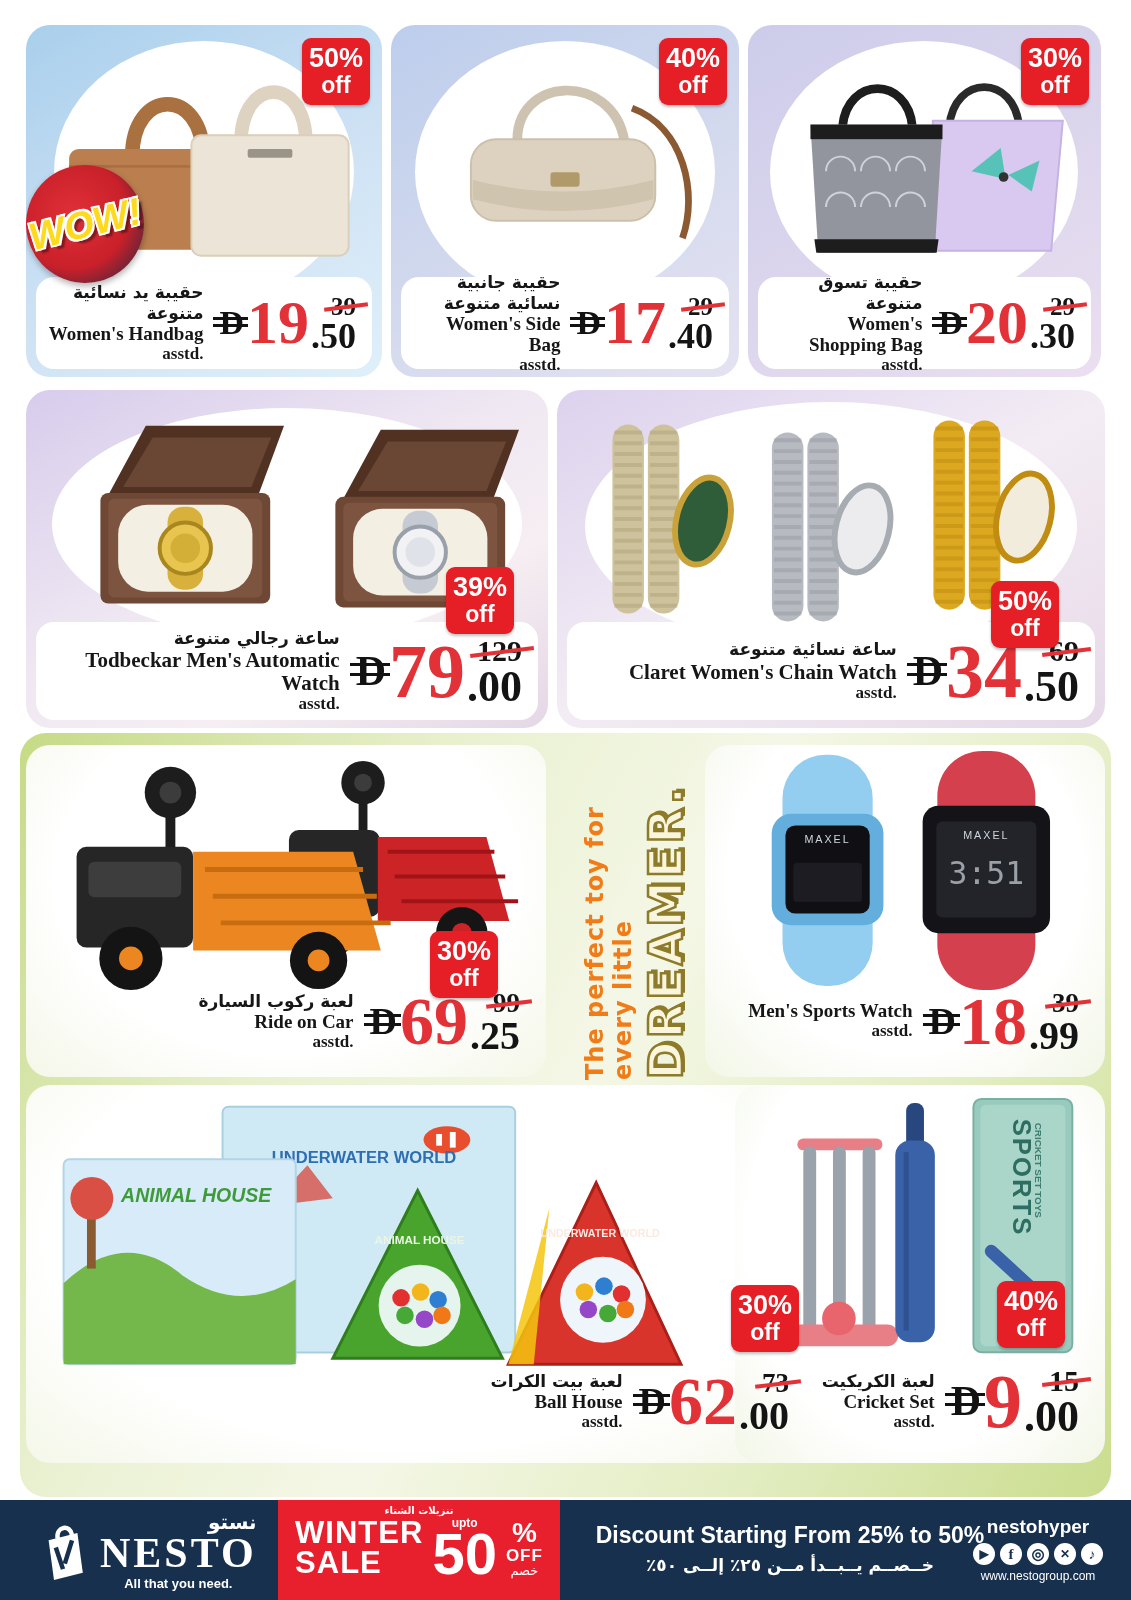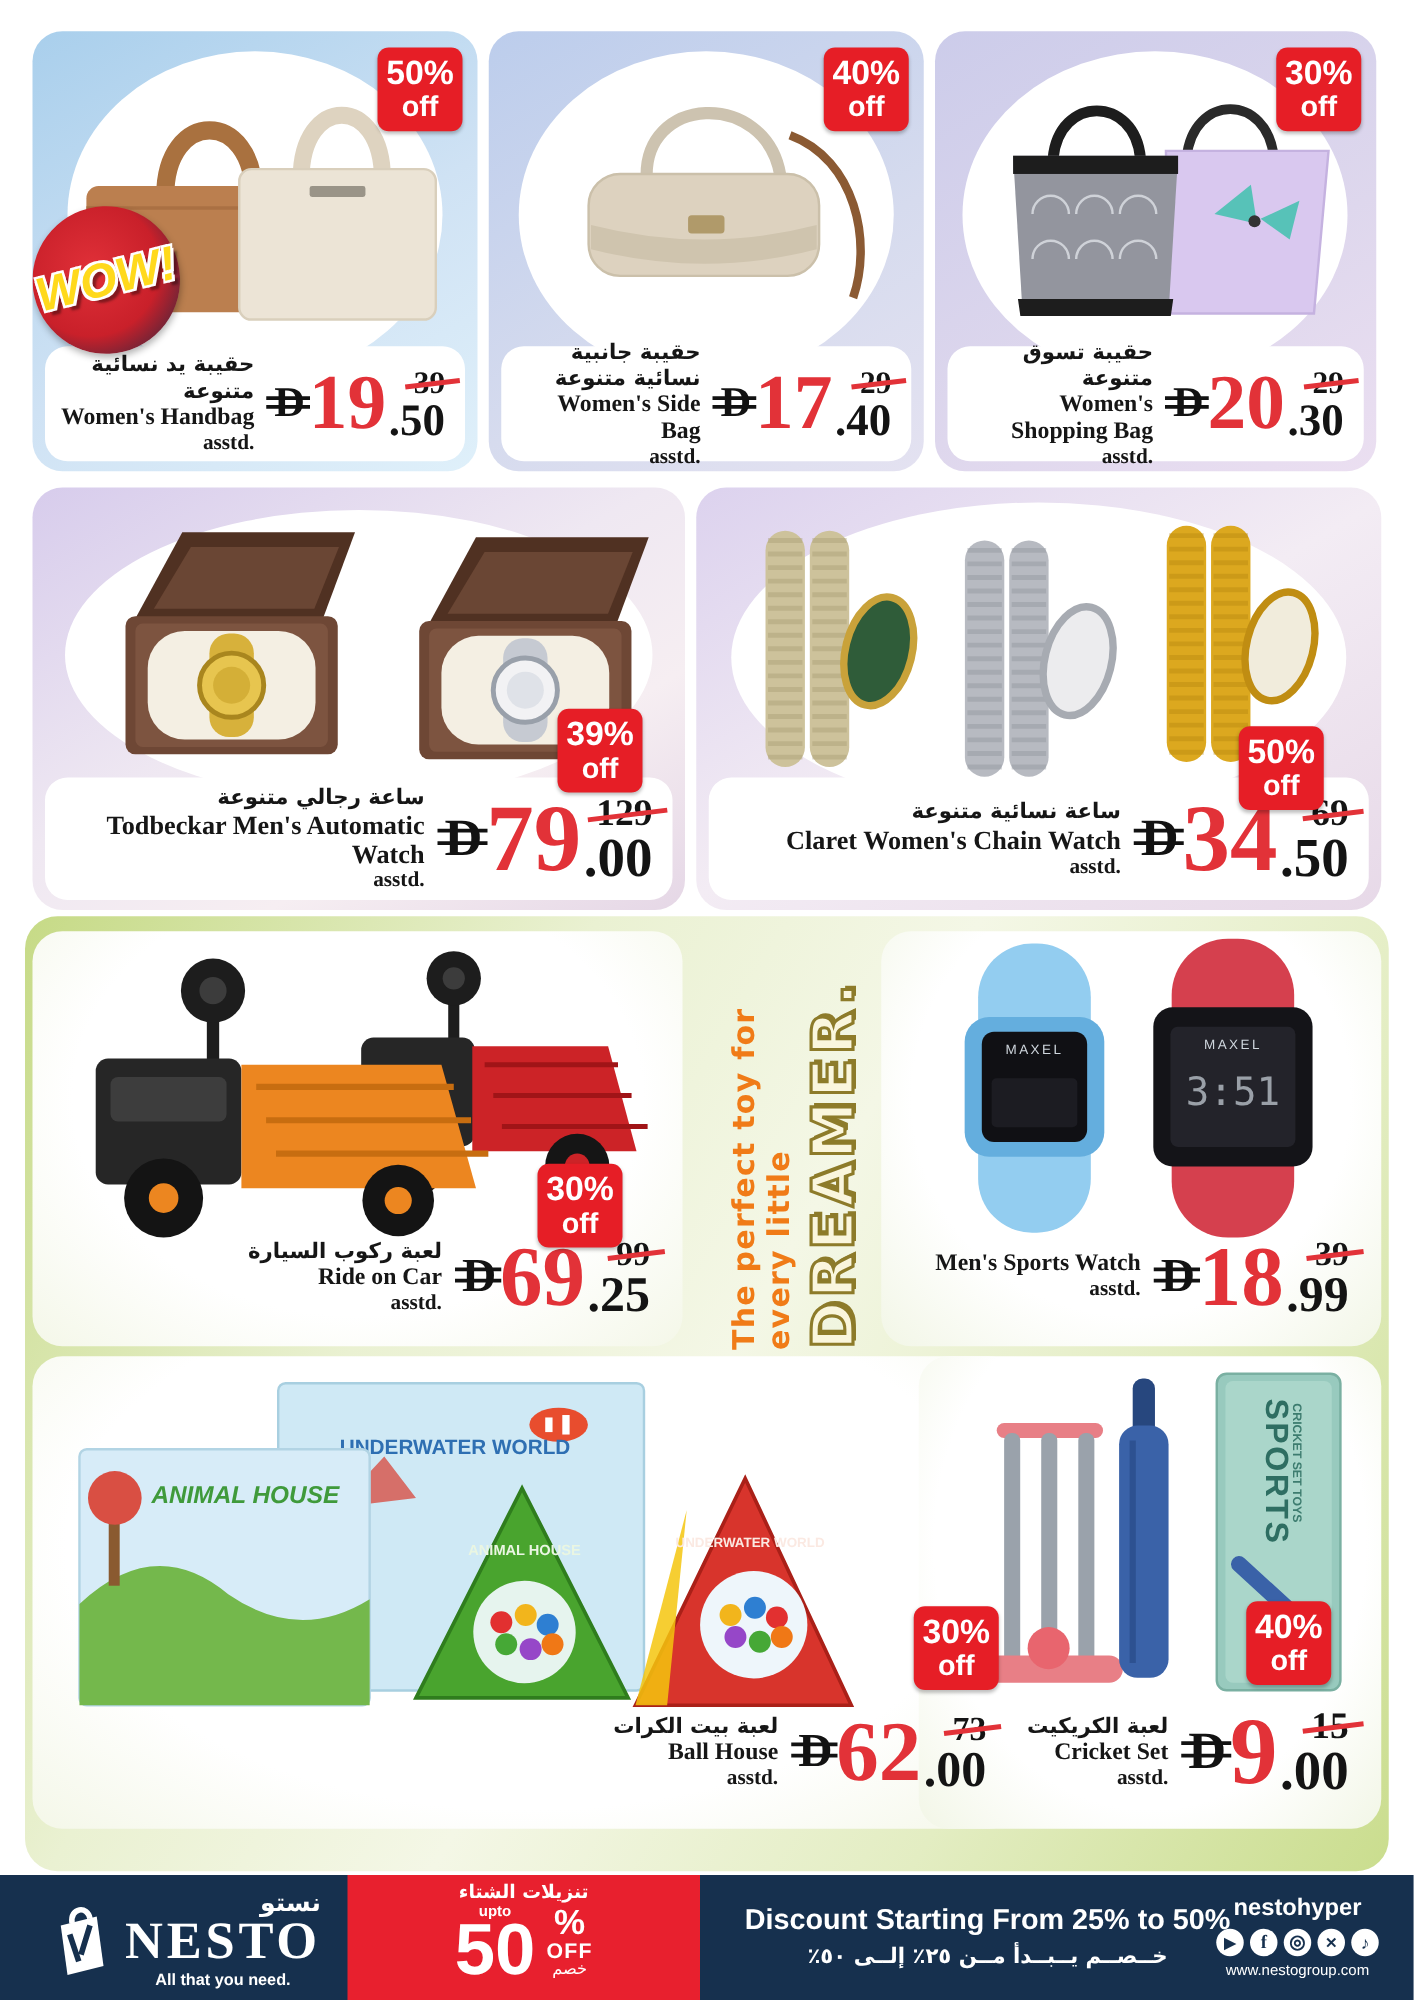--- a/index.html
+++ b/index.html
@@ -90,21 +90,21 @@
 
   
   .footer{position:absolute;left:0;top:1500px;width:1131px;height:100px;background:#16304e;z-index:8;}
   .f-logo{position:absolute;left:36px;top:12px;display:flex;align-items:center;gap:10px;color:#fff;}
   .f-logo-text{display:flex;flex-direction:column;align-items:center;}
   .f-ar{font-family:"DejaVu Sans",sans-serif;font-size:20px;font-weight:bold;align-self:flex-end;line-height:1;}
   .f-en{font-family:"Liberation Serif",serif;font-size:42px;font-weight:bold;letter-spacing:3px;line-height:1;}
   .f-tag{font-size:13px;font-weight:bold;margin-top:2px;}
   .f-sale{position:absolute;left:278px;top:0;width:282px;height:100px;background:#e8202e;color:#fff;
           display:flex;flex-direction:column;align-items:center;padding-top:5px;box-sizing:border-box;}
-  .sale-ar{font-family:"DejaVu Sans",sans-serif;font-size:15px;font-weight:bold;direction:rtl;line-height:1.1;}
+  .sale-ar{font-family:"DejaVu Sans",sans-serif;font-size:10px;font-weight:bold;direction:rtl;line-height:1.1;}
   .sale-row{display:flex;align-items:center;justify-content:center;gap:9px;margin-top:1px;}
   .ws span{display:block;font-size:31px;font-weight:bold;letter-spacing:1px;line-height:.95;}
   .fifty{text-align:center;}
   .upto{display:block;font-size:12px;font-weight:bold;line-height:1;}
   .num{font-size:58px;font-weight:bold;line-height:.85;}
   .pcol{display:flex;flex-direction:column;align-items:center;line-height:1;}
   .pct{font-size:28px;font-weight:bold;}
   .off2{font-size:17px;font-weight:bold;letter-spacing:1px;}
   .offar{font-size:13px;font-weight:normal;font-family:"DejaVu Sans",sans-serif;}
   .f-disc{position:absolute;left:580px;top:22px;width:420px;text-align:center;color:#fff;}
@@ -524,20 +524,24 @@
       <div class="f-logo-text">
         <div class="f-ar">نستو</div>
         <div class="f-en">NESTO</div>
         <div class="f-tag">All that you need.</div>
       </div>
     </div>
 
     <div class="f-sale">
       <div class="sale-ar">تنزيلات الشتاء</div>
       <div class="sale-row">
+        <div class="ws">
+          <span>WINTER</span>
+            <span>SALE</span>
+        </div>
         <div class="fifty">
           <span class="upto">upto</span>
           <span class="num">50</span>
         </div>
         <div class="pcol">
           <span class="pct">%</span>
           <span class="off2">OFF</span>
           <span class="offar">خصم</span>
         </div>
       </div>

